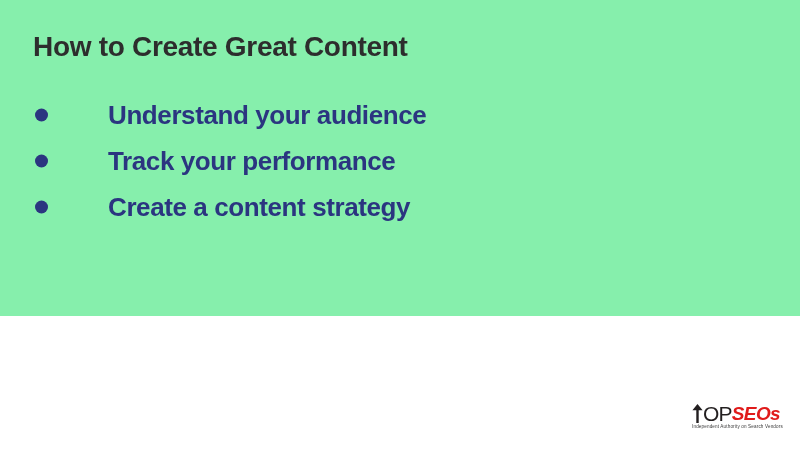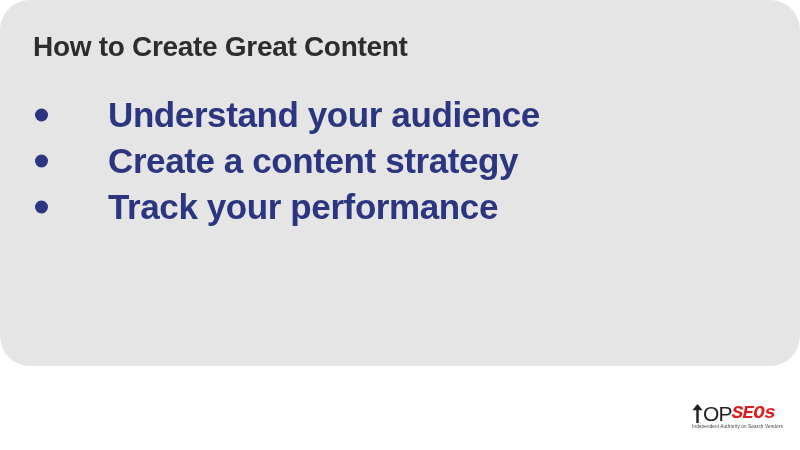--- a/index.html
+++ b/index.html
@@ -10,24 +10,23 @@
     width: 800px;
     height: 450px;
     background: #ffffff;
     font-family: "Liberation Sans", sans-serif;
     overflow: hidden;
   }
 
   #slide {
     position: relative;
     width: 800px;
-    height: 366px;
-    background: #e5e5e5;
+    height: 316px;
+    background: #86efac;
     box-sizing: border-box;
-    border-radius: 30px;
   }
 
   
   #slide-title {
     position: absolute;
     left: 33px;
     top: 30px;
     margin: 0;
     font-size: 28px;
     line-height: 34px;
@@ -65,21 +64,21 @@
     border-radius: 50%;
     background: #2b3580;
     flex: none;
   }
 
   .bullet-label {
     position: absolute;
     left: 75px;
     top: 50%;
     transform: translateY(-50%);
-    font-size: 35px;
+    font-size: 26px;
     line-height: 32px;
     font-weight: bold;
     color: #2b3580;
     letter-spacing: -0.4px;
     white-space: nowrap;
   }
 
   
   #brand-logo {
     position: absolute;
@@ -112,21 +111,21 @@
     font-family: "Liberation Sans", sans-serif;
   }
 
   #logo-seos {
     font-size: 19px;
     font-weight: bold;
     font-style: italic;
     color: #e01b1b;
     letter-spacing: -0.6px;
     line-height: 19px;
-    font-family: Liberation Mono, monospace;
+    font-family: Liberation Sans, sans-serif;
     margin-top: 16px;
   }
 
   #logo-tagline {
     margin-top: 1px;
     font-size: 4.6px;
     line-height: 6px;
     color: #3a3a3a;
     letter-spacing: 0.15px;
     white-space: nowrap;
@@ -142,26 +141,26 @@
 
   <ul id="bullet-list">
 
     <li class="bullet-item">
       <span class="bullet-marker"></span>
       <span class="bullet-label">Understand your audience</span>
     </li>
 
     <li class="bullet-item">
       <span class="bullet-marker"></span>
-      <span class="bullet-label">Create a content strategy</span>
+      <span class="bullet-label">Track your performance</span>
     </li>
 
     <li class="bullet-item">
       <span class="bullet-marker"></span>
-      <span class="bullet-label">Track your performance</span>
+      <span class="bullet-label">Create a content strategy</span>
     </li>
 
   </ul>
 
   <div id="brand-logo">
     <div id="logo-wordmark">
       <svg id="logo-arrow-icon" viewBox="0 0 11 19">
         <path d="M5.5 0 L10.6 6.2 L6.7 6.2 L6.7 19 L4.3 19 L4.3 6.2 L0.4 6.2 Z" fill="#231f20"></path>
       </svg>
       <span id="logo-op">OP</span>

